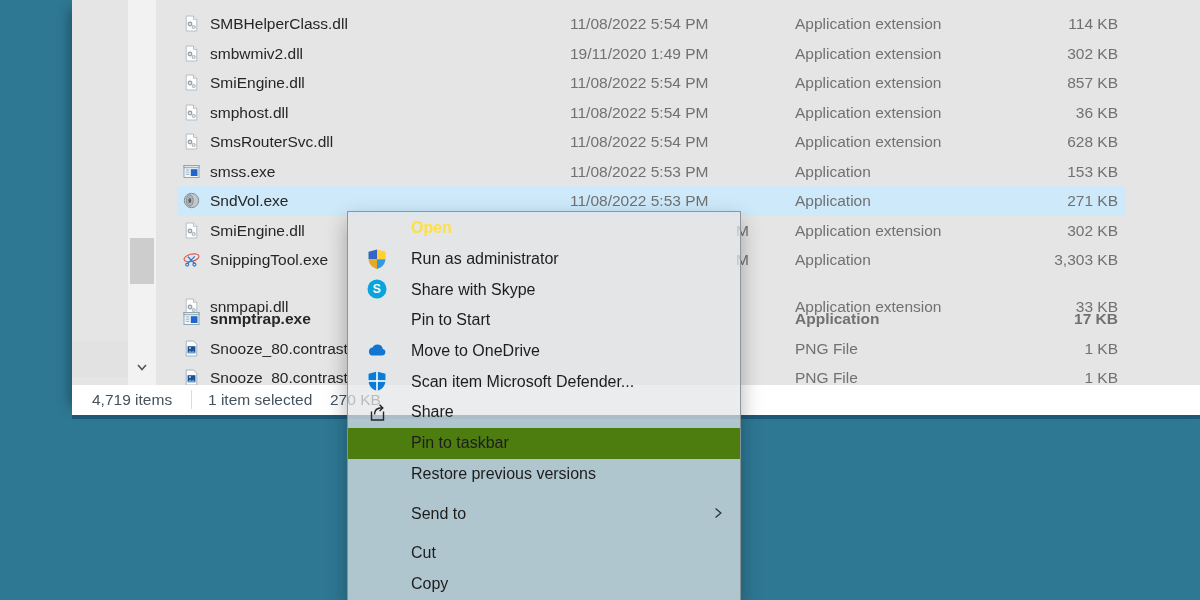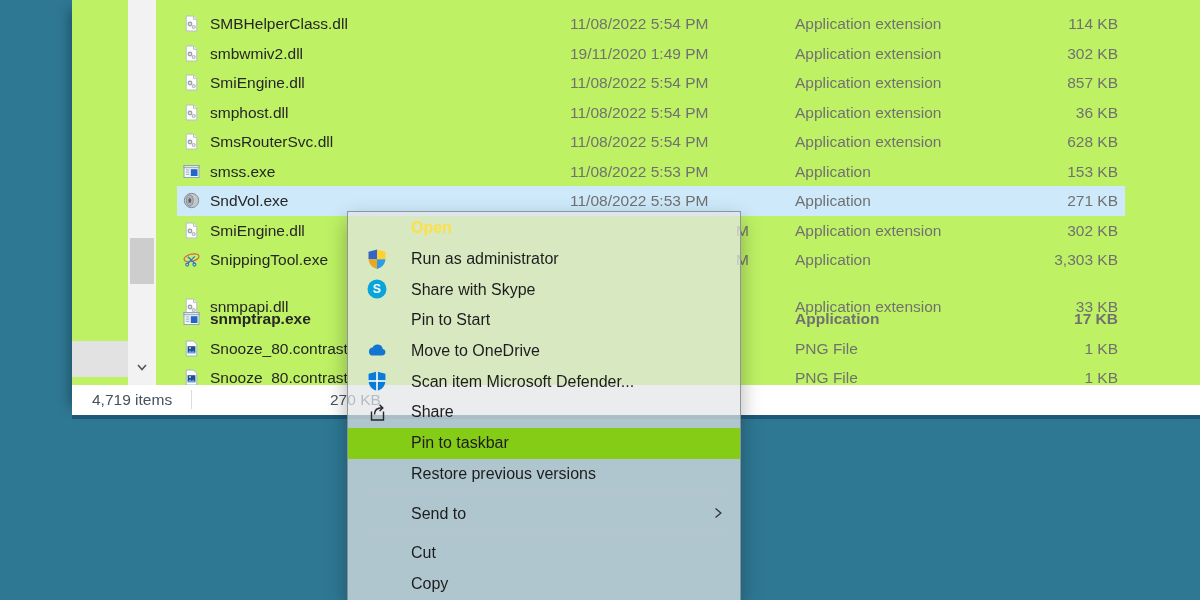--- a/index.html
+++ b/index.html
@@ -1,21 +1,21 @@
 <!DOCTYPE html>
 <html><head>
 <meta charset="utf-8">
 <style>
   html,body{margin:0;padding:0;}
   body{width:1200px;height:600px;overflow:hidden;background:#2e7894;
        font-family:"Liberation Sans",sans-serif;}
   .stage{position:relative;width:1200px;height:600px;}
 
   
-  .window{position:absolute;left:72px;top:0;width:1128px;height:407px;background:#bef264;
+  .window{position:absolute;left:72px;top:0;width:1128px;height:407px;background:#e5e5e5;
           box-shadow:-7px 4px 12px -5px rgba(0,0,0,.35);}
   .window-bottom-border{position:absolute;left:72px;top:415px;width:1128px;height:4px;background:#1d5878;}
 
   
   .nav-hthumb{position:absolute;left:0;top:341px;width:57px;height:36px;background:#e2e2e2;}
   .nav-vtrack{position:absolute;left:56px;top:0;width:28px;height:385px;background:#f2f2f2;}
   .nav-vthumb{position:absolute;left:2px;top:238px;width:24px;height:46px;background:#cdcdcd;}
   .nav-down{position:absolute;left:0;top:359px;width:28px;height:20px;display:flex;align-items:center;justify-content:center;}
   .nav-down svg{width:14px;height:14px;}
 
@@ -40,21 +40,21 @@
   .sb-sel{position:absolute;left:136px;line-height:29px;}
   .sb-size{position:absolute;left:258px;line-height:29px;}
 
   
   .context-menu{position:absolute;left:347px;top:211px;width:394px;z-index:5;box-sizing:border-box;
                 background:rgba(226,229,230,0.72);border:1px solid rgba(125,136,142,0.85);
                 box-shadow:0 9px 20px rgba(0,0,0,0.3);padding:1px 0 2px 0;}
   .menu-item{position:relative;height:30.7px;display:flex;align-items:center;
              padding-left:63px;font-size:16px;color:#1d1d1d;box-sizing:border-box;}
   .menu-item.bold{font-weight:bold;color:#fde047;}
-  .menu-item.highlighted{background:#84cc16;}
+  .menu-item.highlighted{background:#4d7c0f;}
   .mi-icon{position:absolute;left:18px;top:4px;width:22px;height:22px;}
   .mi-icon svg{width:22px;height:22px;display:block;}
   .mi-chevron{position:absolute;right:13px;top:6px;width:18px;height:18px;}
   .mi-chevron svg{width:18px;height:18px;display:block;}
   .menu-sep{height:1px;background:#b9c3c8;margin:4px 13px 4px 18px;}
 </style>
 </head>
 <body>
 
 <div class="stage">
@@ -296,20 +296,21 @@
     <span class="fdate"></span>
     <span class="fpeek"></span>
     <span class="ftype">PNG File</span>
     <span class="fsize">1 KB</span>
   </div>
       </div>
 
     <div class="statusbar">
       <span class="sb-items">4,719 items</span>
       <div class="sb-div"></div>
+      <span class="sb-sel">1 item selected</span>
       <span class="sb-size">270 KB</span>
     </div>
   </div>
 
   <div class="window-bottom-border"></div>
 
   <div class="context-menu">
       <div class="menu-item bold">
 
     <span>Open</span>

